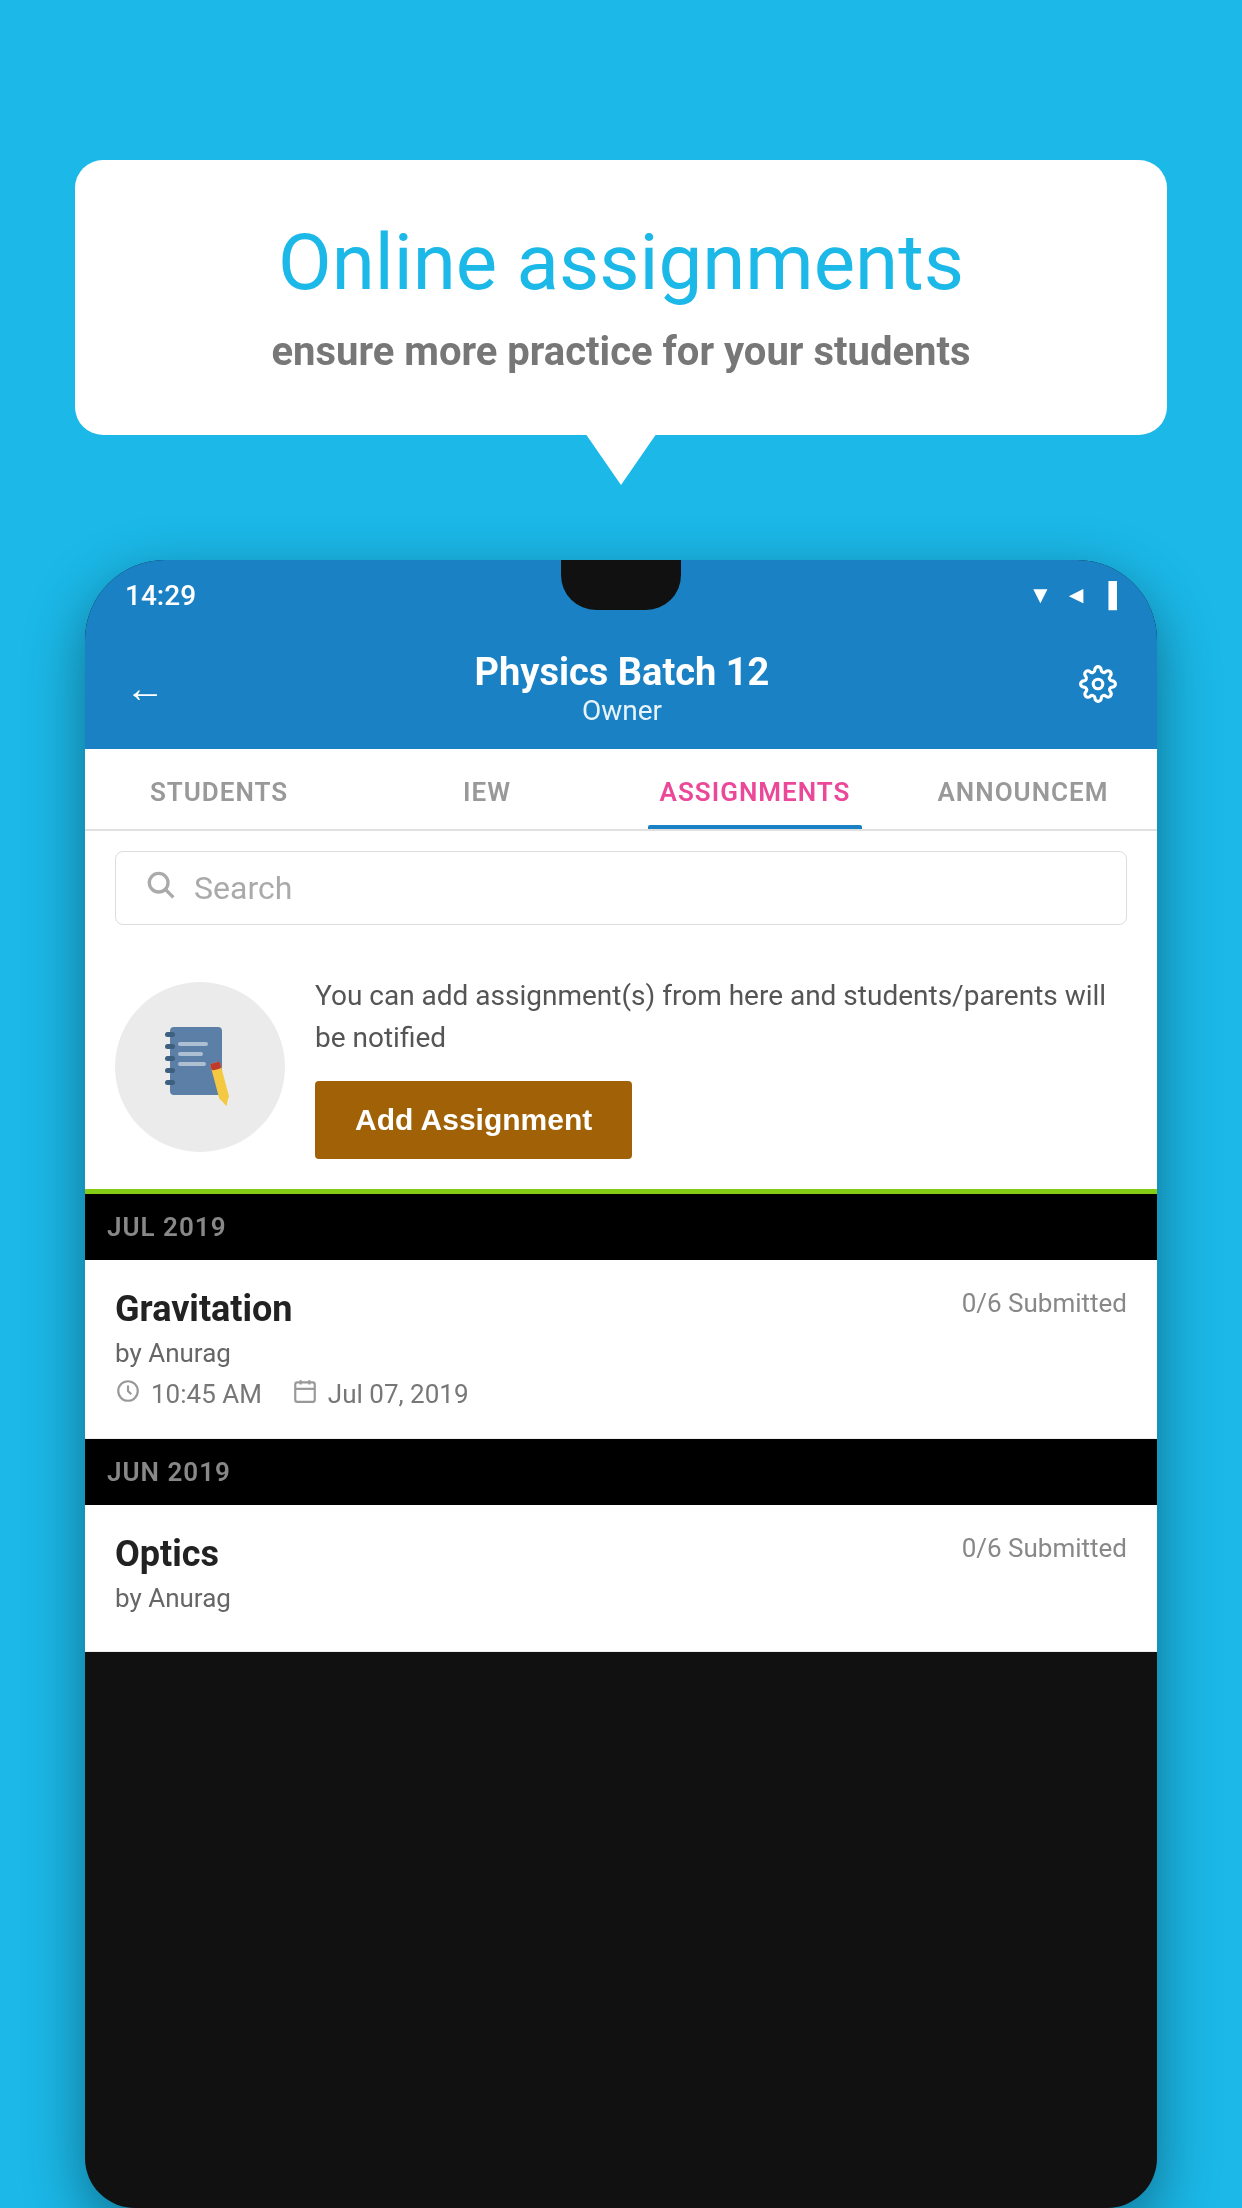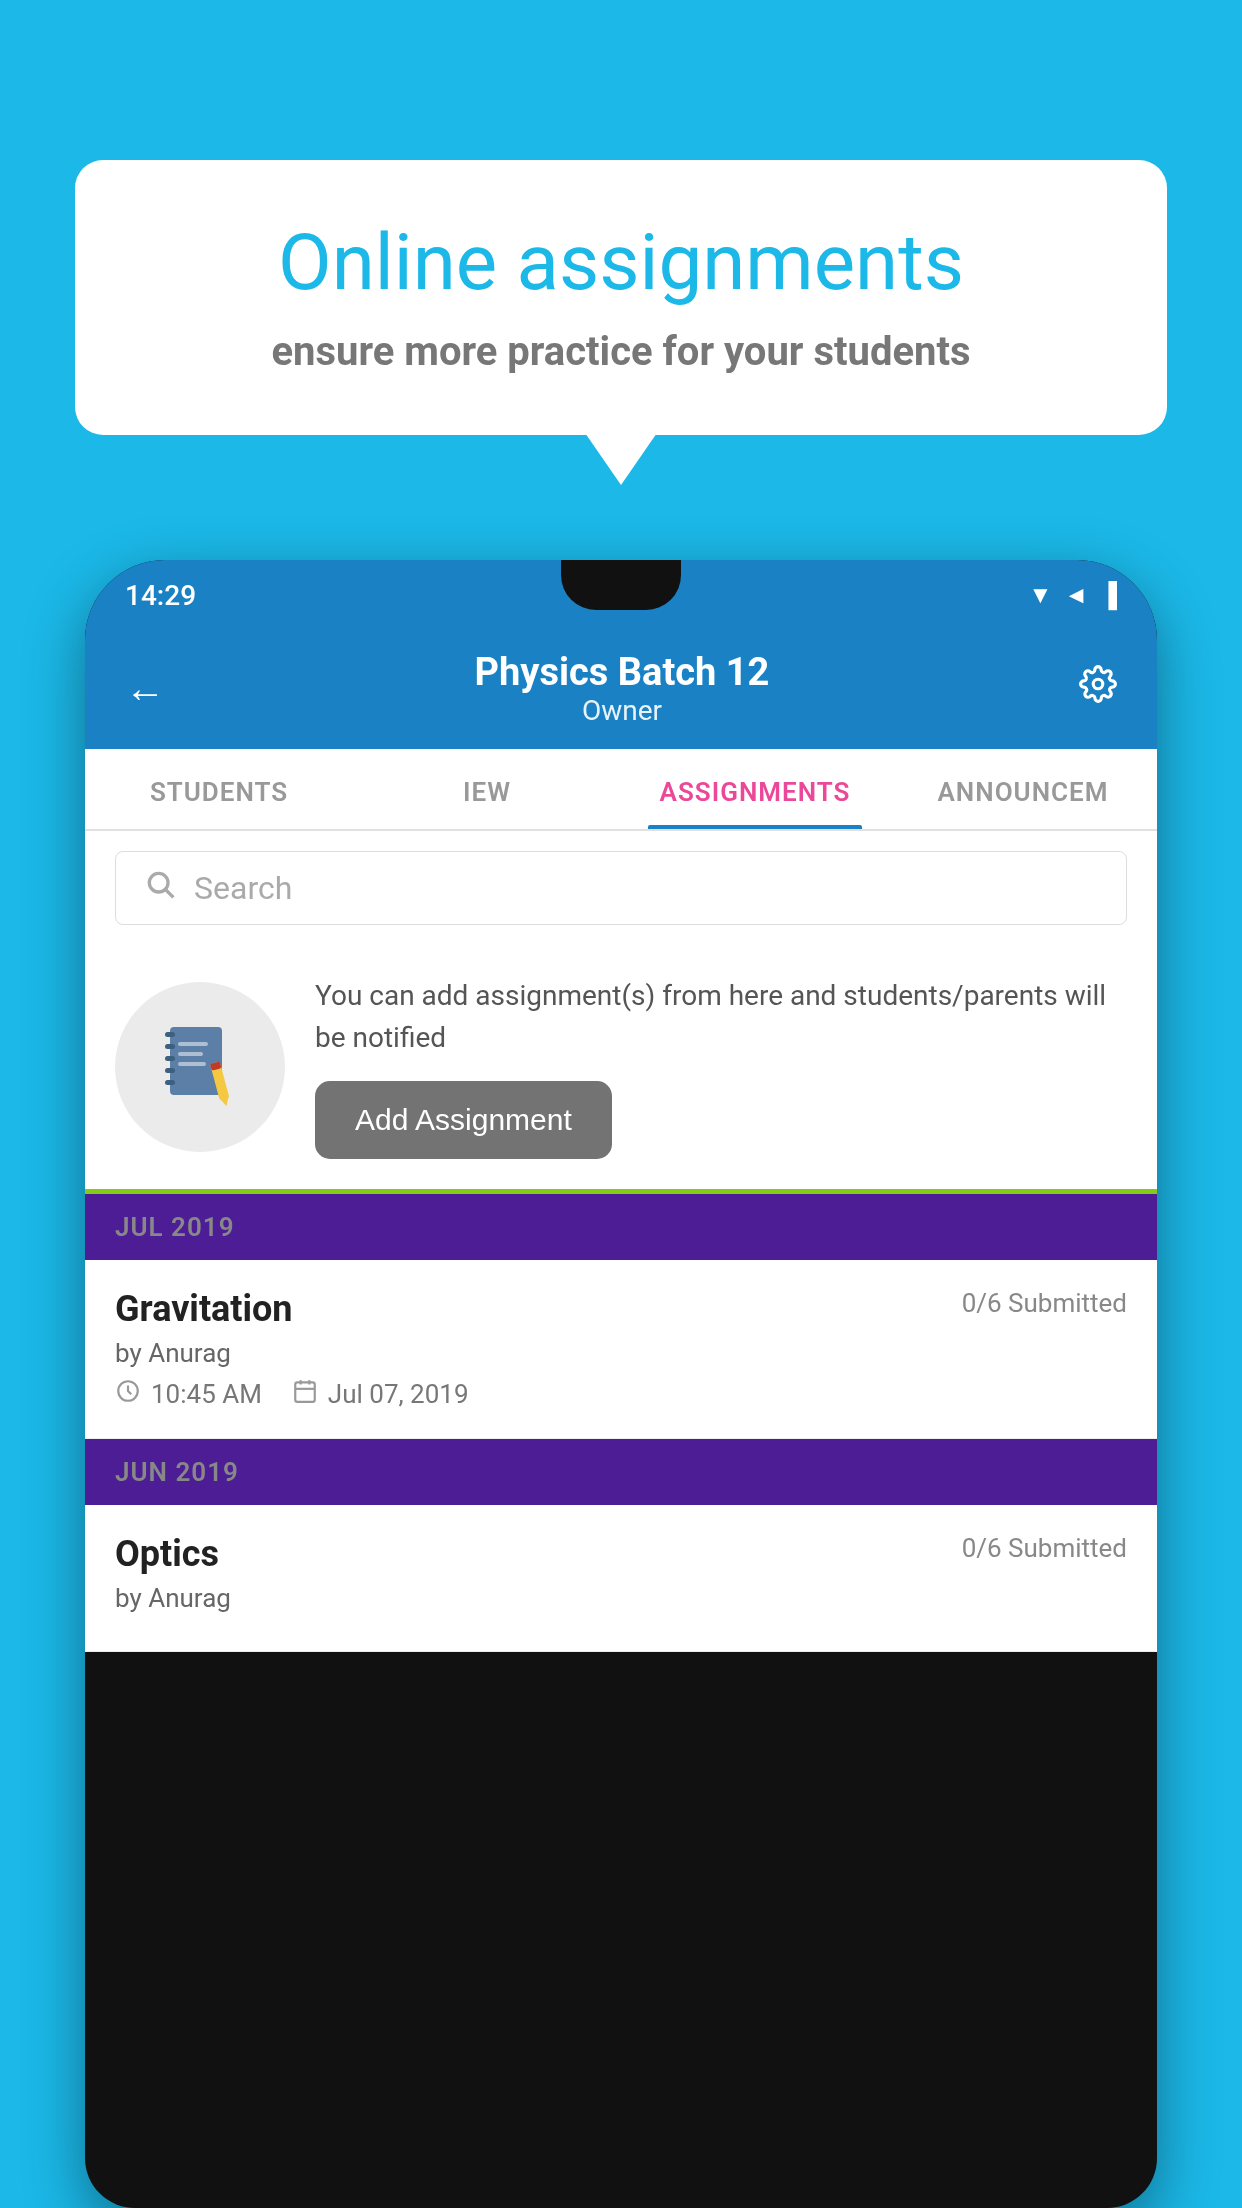--- a/index.html
+++ b/index.html
@@ -216,35 +216,35 @@
     .promo-content {
       flex: 1;
     }
     .promo-text {
       color: #555;
       font-size: 28px;
       line-height: 1.5;
       margin-bottom: 22px;
     }
     .add-assignment-btn {
-      background: #737373;
+      background: #a16207;
       color: white;
       border: none;
-      border-radius: 15px;
+      border-radius: 4px;
       padding: 22px 40px;
       font-size: 30px;
-      font-weight: 400;
+      font-weight: 700;
       cursor: pointer;
       display: inline-block;
     }
 
     
     .month-separator {
-      background: #4c1d95;
-      padding: 18px 30px;
+      background: #000000;
+      padding: 18px 22px;
       font-size: 26px;
       font-weight: 600;
       color: #888;
       letter-spacing: 1px;
     }
 
     
     .assignment-item {
       background: white;
       padding: 28px 30px;

